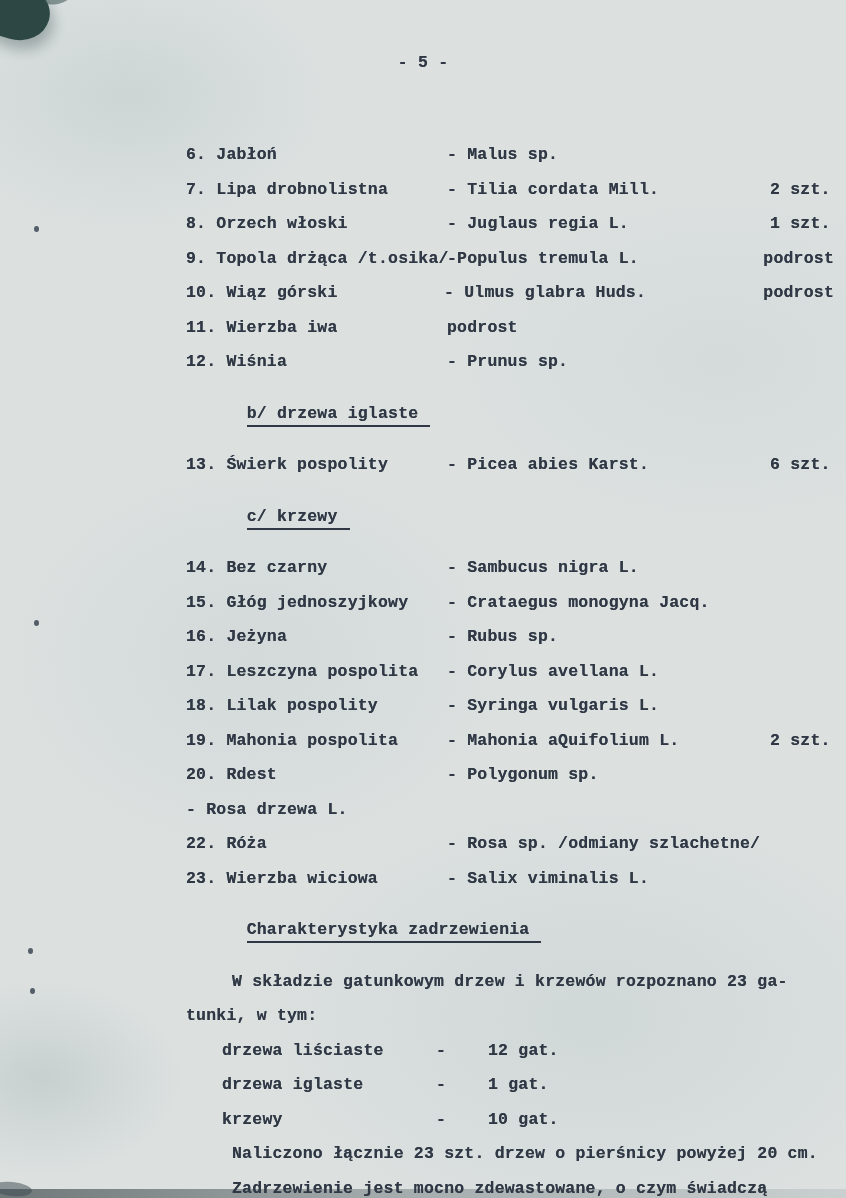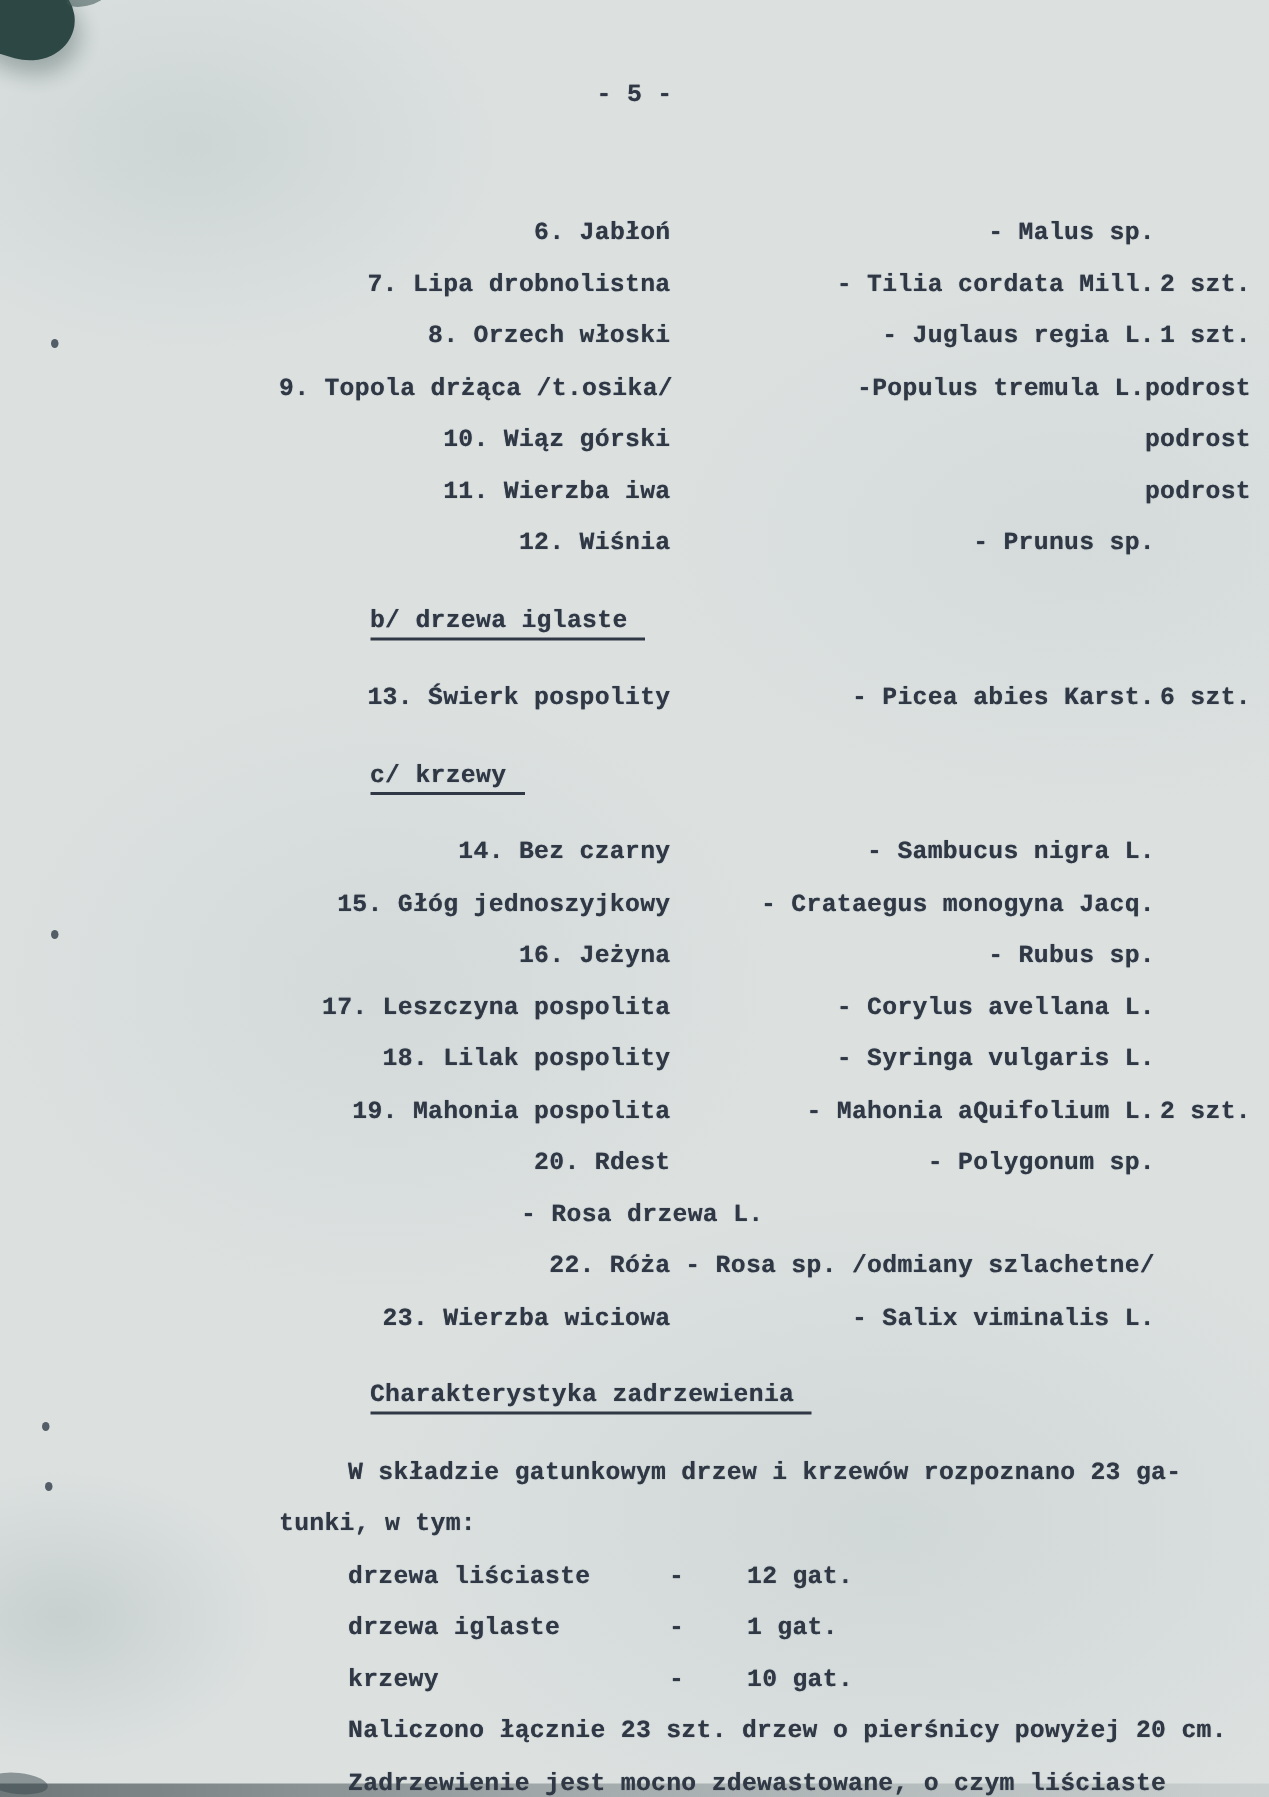--- a/index.html
+++ b/index.html
@@ -26,35 +26,35 @@
     letter-spacing:0.2px;
     text-shadow:0 0 0.6px rgba(45,55,70,0.75);
     white-space:pre;
   }
   .pageno{
     position:absolute;top:54px;left:0;width:100%;text-align:center;
   }
   .content{
     position:absolute;top:146px;left:186px;width:648px;
   }
-  .row{display:flex;margin-bottom:17.5px;text-align:right;}
+  .row{display:flex;margin-bottom:17.5px;}
   .c1{display:inline-block;width:261px;}
   .c2{display:inline-block;width:323px;}
   .c3{display:inline-block;flex:1;}
   .sectionline{margin-bottom:17.5px;}
   .underline{
     display:inline-block;
     border-bottom:2px solid #2f3844;
     padding-bottom:3px;padding-right:12px;
     margin-bottom:-5px;
   }
   .para{margin-bottom:17.5px;}
   .indent{padding-left:46px;}
   .sumrow{display:flex;margin-bottom:17.5px;}
-  .sum-label{display:inline-block;margin-left:46px;width:214px;}
+  .sum-label{display:inline-block;margin-left:36px;width:214px;}
   .sum-dash{display:inline-block;width:52px;}
   .sum-value{display:inline-block;flex:1;}
   
   .art{position:absolute;pointer-events:none;}
   .art-tl{
     top:-16px;left:-14px;width:64px;height:56px;
     background:#24403c;border-radius:42% 58% 60% 40%;
     transform:rotate(16deg);opacity:0.95;
     box-shadow:6px 8px 14px rgba(36,64,60,0.35);
   }
@@ -102,21 +102,21 @@
     <div class="row ink">
       <span class="c1">7. Lipa drobnolistna</span><span class="c2">- Tilia cordata Mill.</span><span class="c3">2 szt.</span>
     </div>
     <div class="row ink">
       <span class="c1">8. Orzech włoski</span><span class="c2">- Juglaus regia L.</span><span class="c3">1 szt.</span>
     </div>
     <div class="row ink">
       <span class="c1">9. Topola drżąca /t.osika/</span><span class="c2">-Populus tremula L.</span><span class="c3">podrost</span>
     </div>
     <div class="row ink">
-      <span class="c1">10. Wiąz górski</span><span class="c3">podrost</span>
+      <span class="c1">10. Wiąz górski</span><span class="c2">- Ulmus glabra Huds.</span><span class="c3">podrost</span>
     </div>
     <div class="row ink">
       <span class="c1">11. Wierzba iwa</span><span class="c3">podrost</span>
     </div>
     <div class="row ink">
       <span class="c1">12. Wiśnia</span><span class="c2">- Prunus sp.</span><span class="c3"></span>
     </div>
 
     <div class="sectionline ink">
       <span class="underline">b/ drzewa iglaste</span>
@@ -172,16 +172,16 @@
       <span class="sum-label">drzewa liściaste</span><span class="sum-dash">-</span><span class="sum-value">12 gat.</span>
     </div>
     <div class="sumrow ink">
       <span class="sum-label">drzewa iglaste</span><span class="sum-dash">-</span><span class="sum-value">1 gat.</span>
     </div>
     <div class="sumrow ink">
       <span class="sum-label">krzewy</span><span class="sum-dash">-</span><span class="sum-value">10 gat.</span>
     </div>
 
     <div class="para ink indent">Naliczono łącznie 23 szt. drzew o pierśnicy powyżej 20 cm.</div>
-    <div class="para ink indent">Zadrzewienie jest mocno zdewastowane, o czym liściaste</div>
+    <div class="para ink indent">Zadrzewienie jest mocno zdewastowane, o czym świadczą</div>
 
   </div>
 </div>
 
 </body></html>

